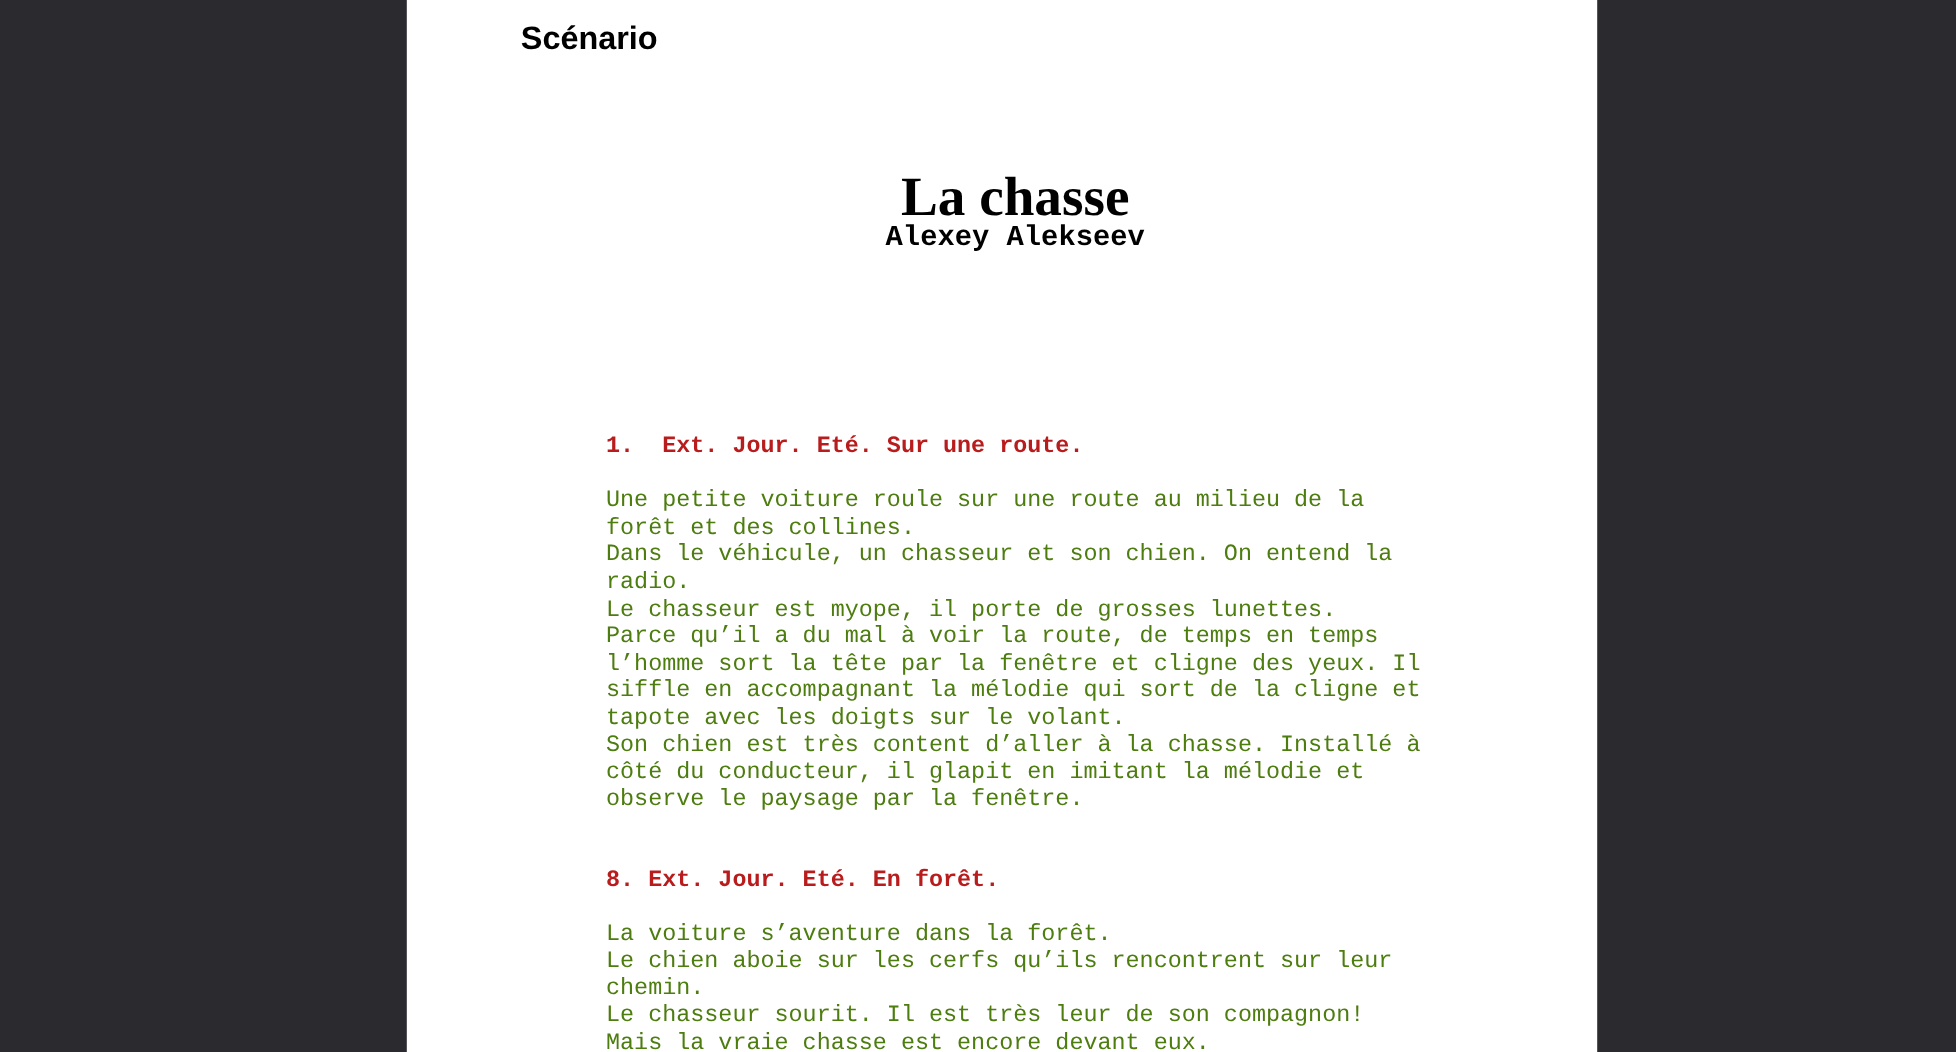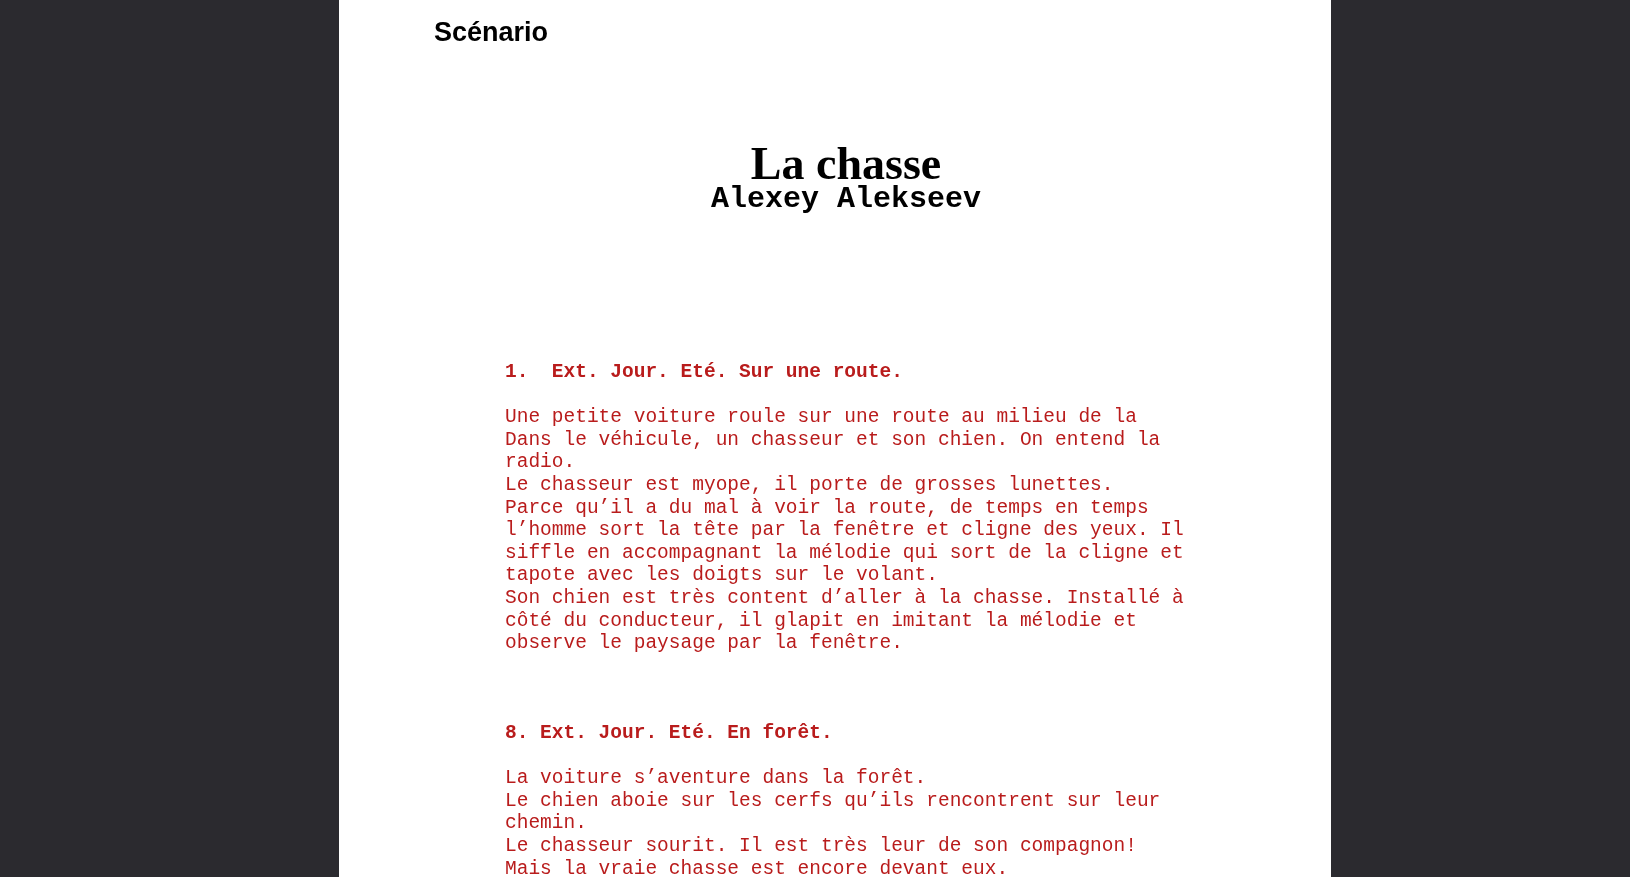--- a/index.html
+++ b/index.html
@@ -48,31 +48,31 @@
     .title {
       font-weight: bold;
       font-size: 46px;
       line-height: 52px;
       margin: 0;
       letter-spacing: 0px;
       font-family: Liberation Serif, serif;
     }
     .author {
       font-weight: bold;
-      font-size: 30px;
+      font-size: 24px;
       line-height: 30px;
       margin: 18px;
       margin-top: -6px;
       text-align: center;
     }
     .mono {
       font-family: "Liberation Mono", monospace;
       font-size: 19.5px;
       line-height: 22.6px;
-      color: #b91c1c;
+      color: #4d7c0f;
       white-space: pre;
       margin: 0;
     }
     .scene {
       position: absolute;
       left: 166px;
     }
     .scene-heading {
       font-weight: bold;
       color: #b91c1c;
@@ -93,20 +93,21 @@
 
     <div class="title-block">
       <h2 class="title">La chasse</h2>
       <div class="author">Alexey Alekseev</div>
     </div>
 
     <section class="scene scene-1">
       <div class="mono scene-heading">1.  Ext. Jour. Eté. Sur une route.</div>
       <div class="scene-body">
         <div class="mono">Une petite voiture roule sur une route au milieu de la</div>
+        <div class="mono">forêt et des collines.</div>
         <div class="mono">Dans le véhicule, un chasseur et son chien. On entend la</div>
         <div class="mono">radio.</div>
         <div class="mono">Le chasseur est myope, il porte de grosses lunettes.</div>
         <div class="mono">Parce qu’il a du mal à voir la route, de temps en temps</div>
         <div class="mono">l’homme sort la tête par la fenêtre et cligne des yeux. Il</div>
         <div class="mono">siffle en accompagnant la mélodie qui sort de la cligne et</div>
         <div class="mono">tapote avec les doigts sur le volant.</div>
         <div class="mono">Son chien est très content d’aller à la chasse. Installé à</div>
         <div class="mono">côté du conducteur, il glapit en imitant la mélodie et</div>
         <div class="mono">observe le paysage par la fenêtre.</div>

